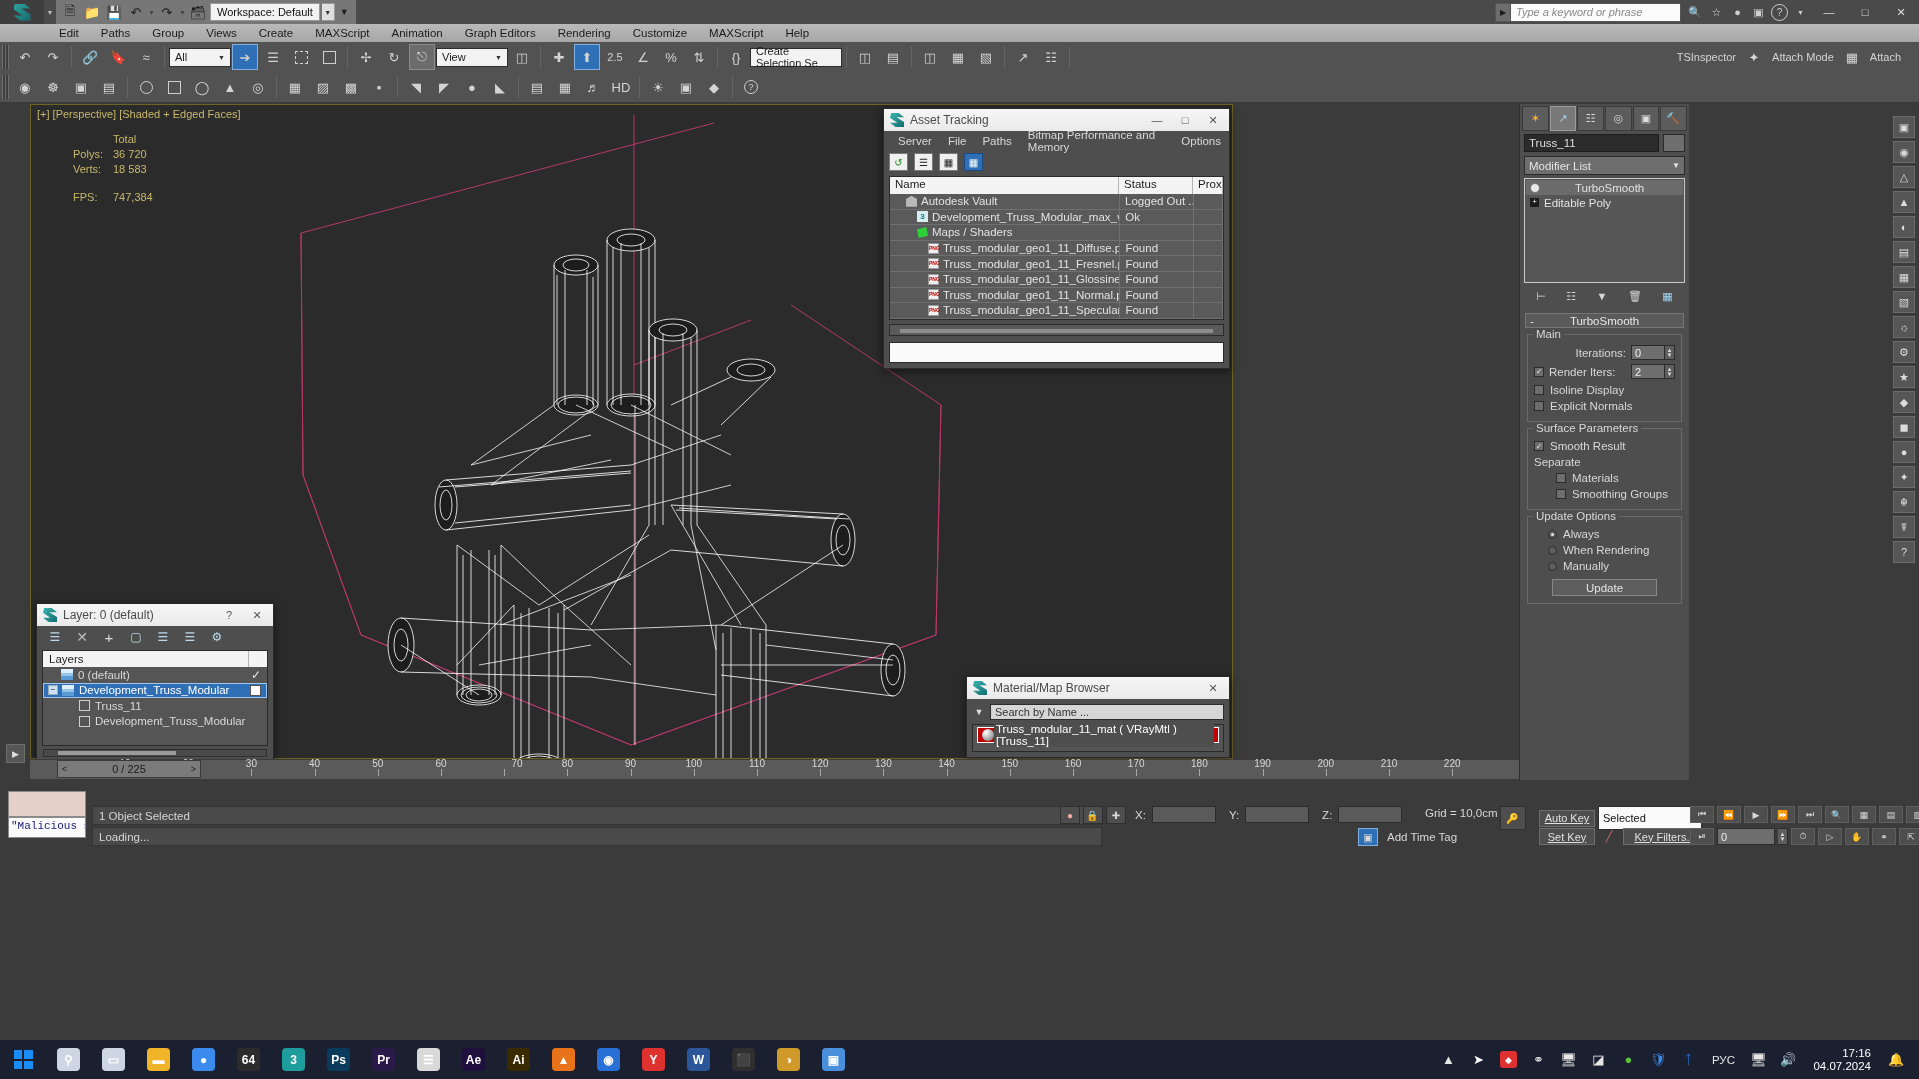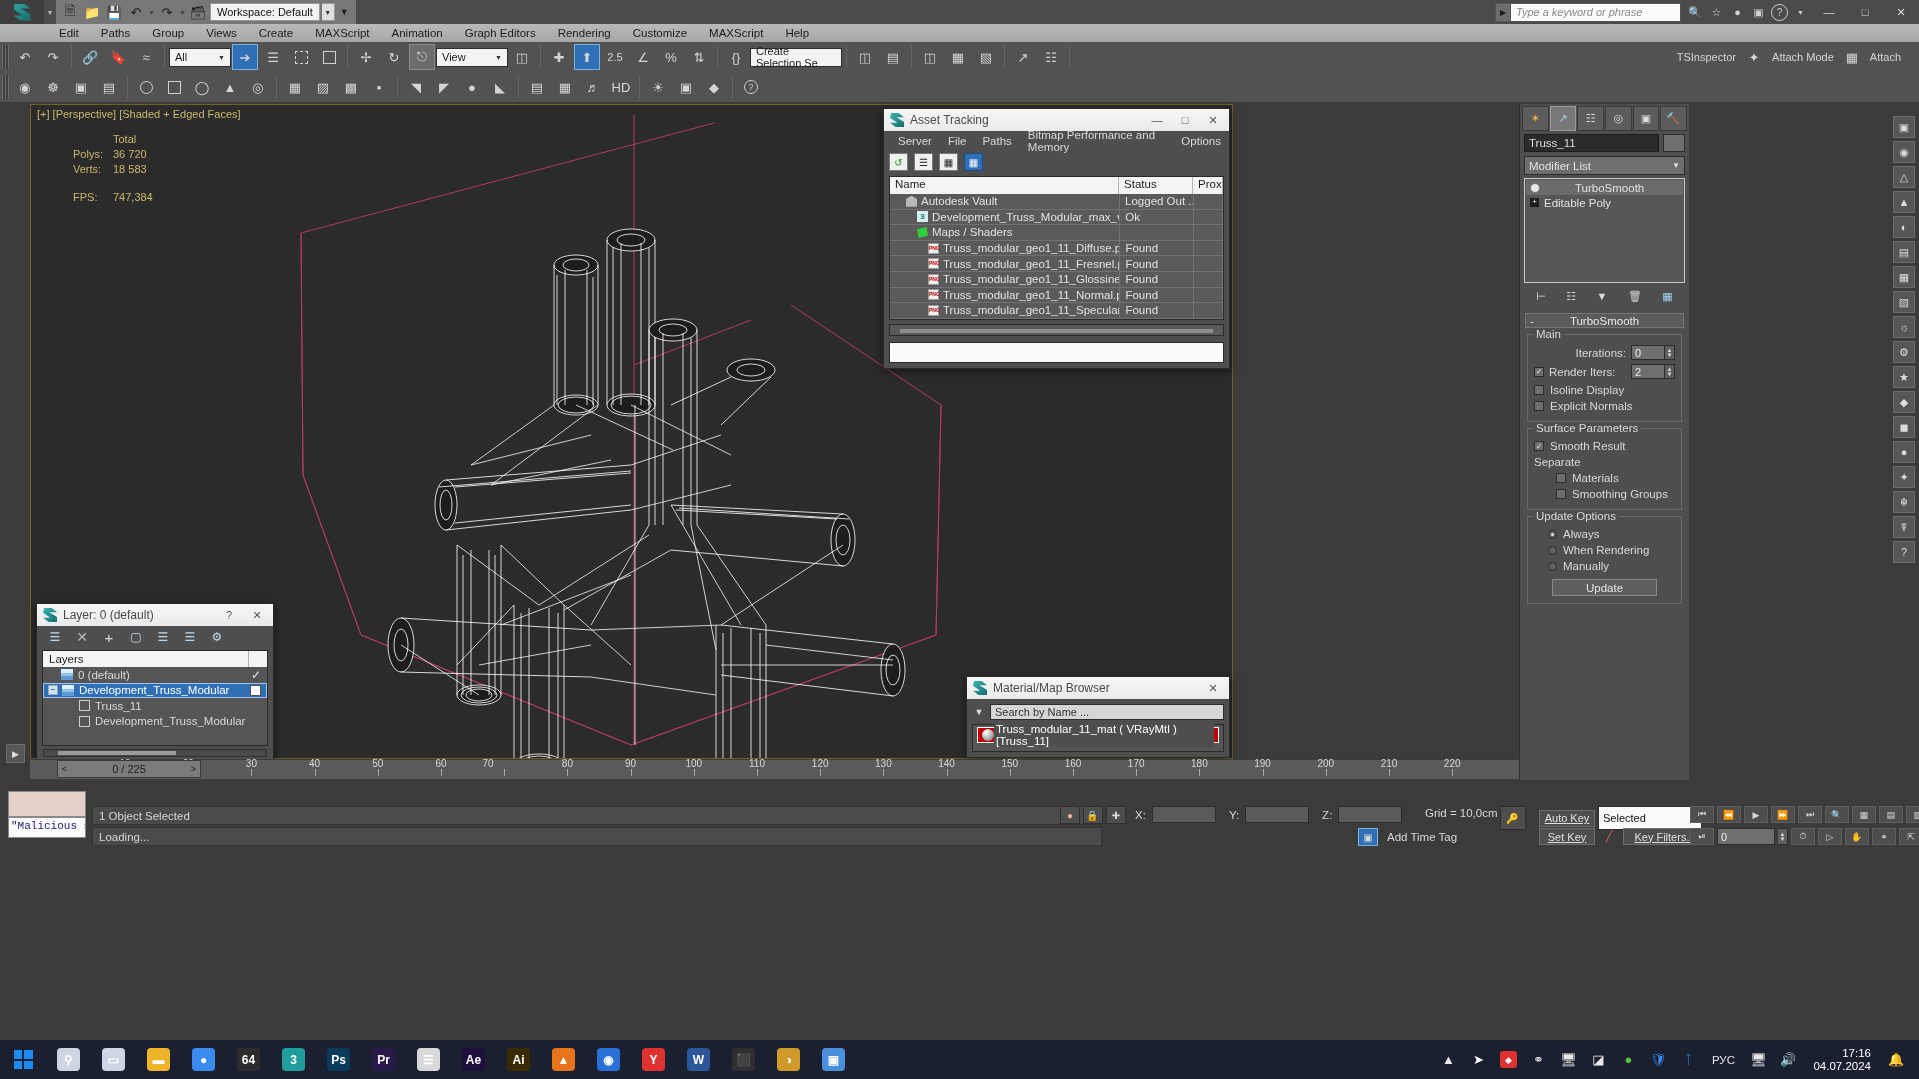--- a/index.html
+++ b/index.html
@@ -837,21 +837,21 @@
         <div class="ticklbl" style="left: 158.2px;">20</div>
         <div class="tick" style="left: 221.4px;"></div>
         <div class="ticklbl" style="left: 221.4px;">30</div>
         <div class="tick" style="left: 284.6px;"></div>
         <div class="ticklbl" style="left: 284.6px;">40</div>
         <div class="tick" style="left: 347.8px;"></div>
         <div class="ticklbl" style="left: 347.8px;">50</div>
         <div class="tick" style="left: 411px;"></div>
         <div class="ticklbl" style="left: 411px;">60</div>
         <div class="tick" style="left: 474.2px;"></div>
-        <div class="ticklbl" style="left: 458px;">70</div>
+        <div class="ticklbl" style="left: 487px;">70</div>
         <div class="tick" style="left: 537.4px;"></div>
         <div class="ticklbl" style="left: 537.4px;">80</div>
         <div class="tick" style="left: 600.6px;"></div>
         <div class="ticklbl" style="left: 600.6px;">90</div>
         <div class="tick" style="left: 663.8px;"></div>
         <div class="ticklbl" style="left: 663.8px;">100</div>
         <div class="tick" style="left: 727px;"></div>
         <div class="ticklbl" style="left: 727px;">110</div>
         <div class="tick" style="left: 790.2px;"></div>
         <div class="ticklbl" style="left: 790.2px;">120</div>

